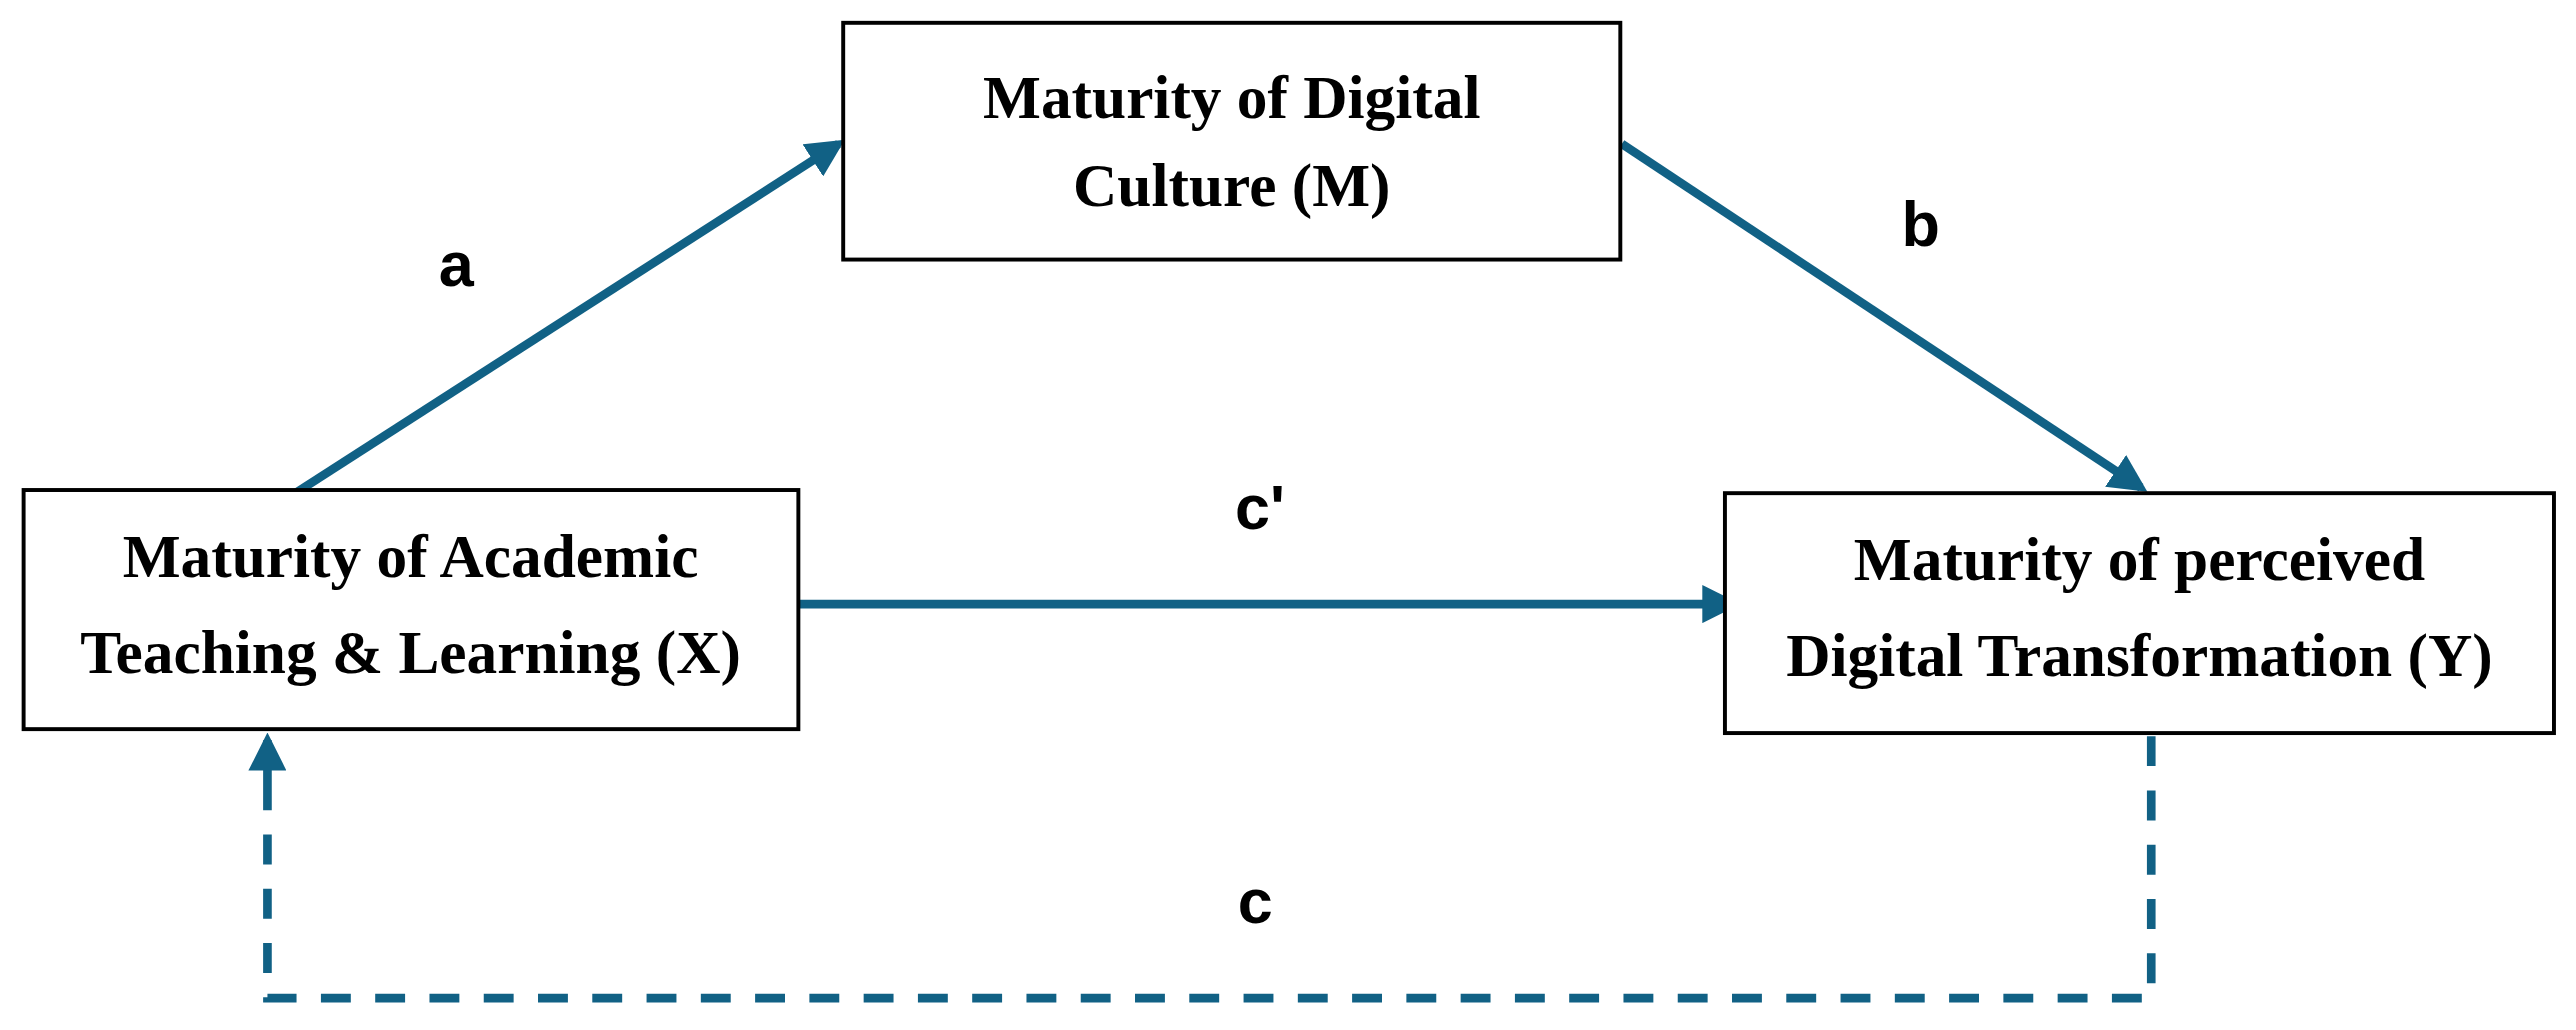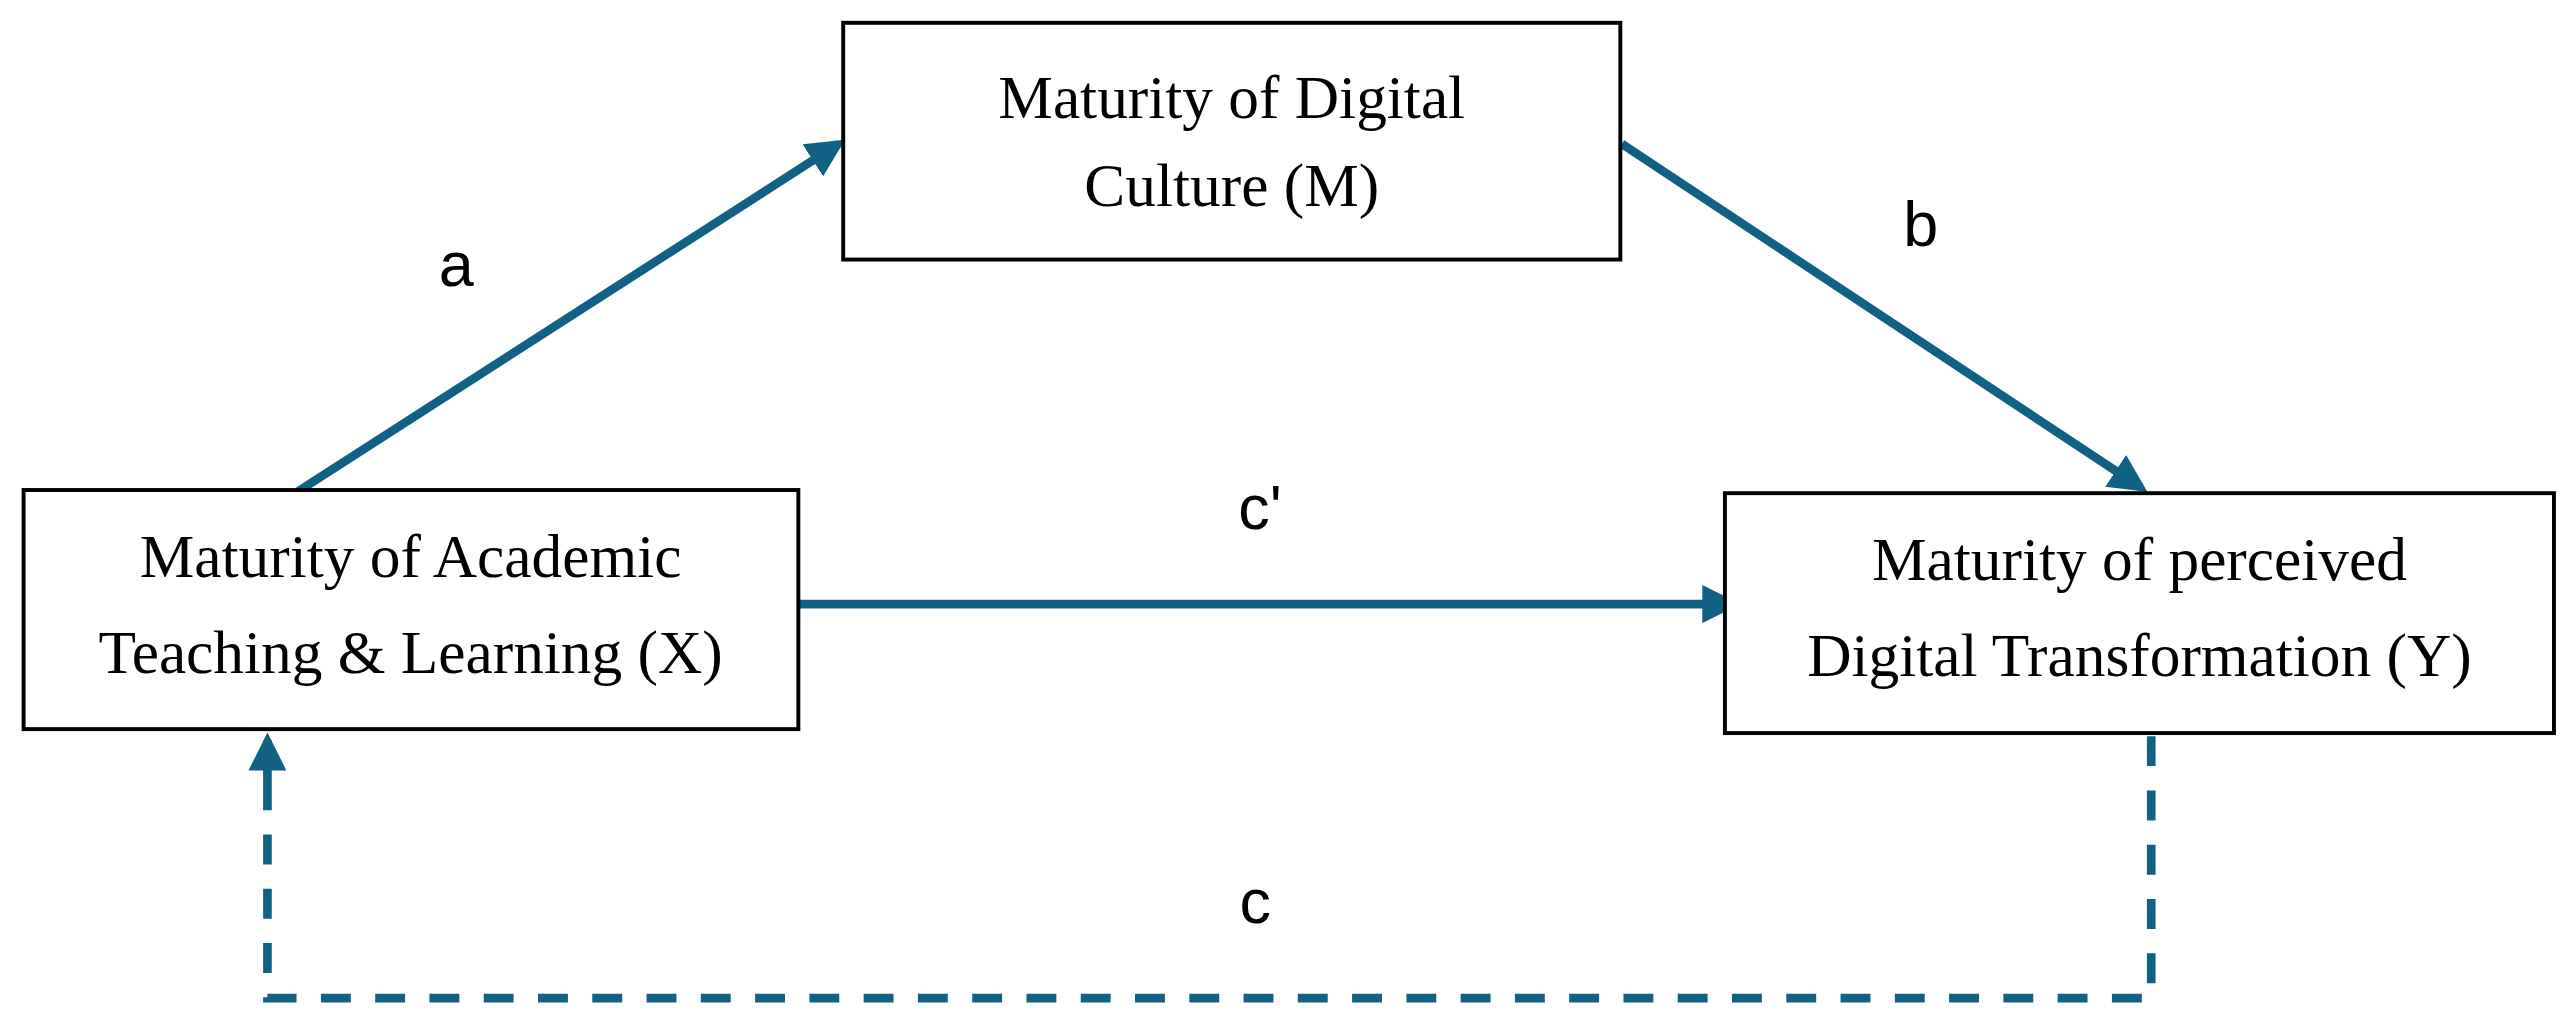--- a/index.html
+++ b/index.html
@@ -4,20 +4,21 @@
 <style>
   html, body {
     margin: 0;
     padding: 0;
     background: #ffffff;
   }
   .stage {
     width: 100%;
     max-width: 2576px;
     margin: 0 auto;
+    font-weight: bold;
   }
   svg {
     display: block;
     width: 100%;
     height: auto;
     background: #ffffff;
   }
   .box-text {
     font-family: "Liberation Serif", serif;
     font-size: 78px;

